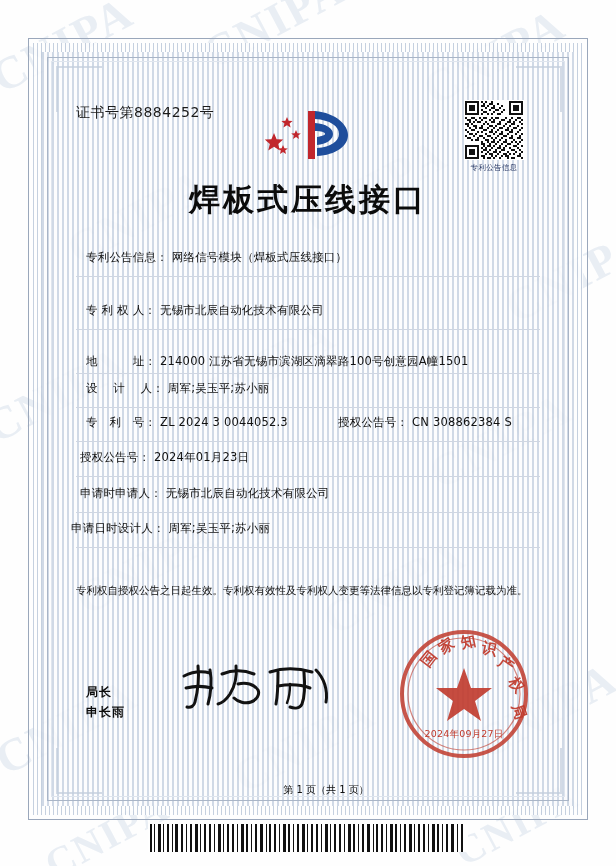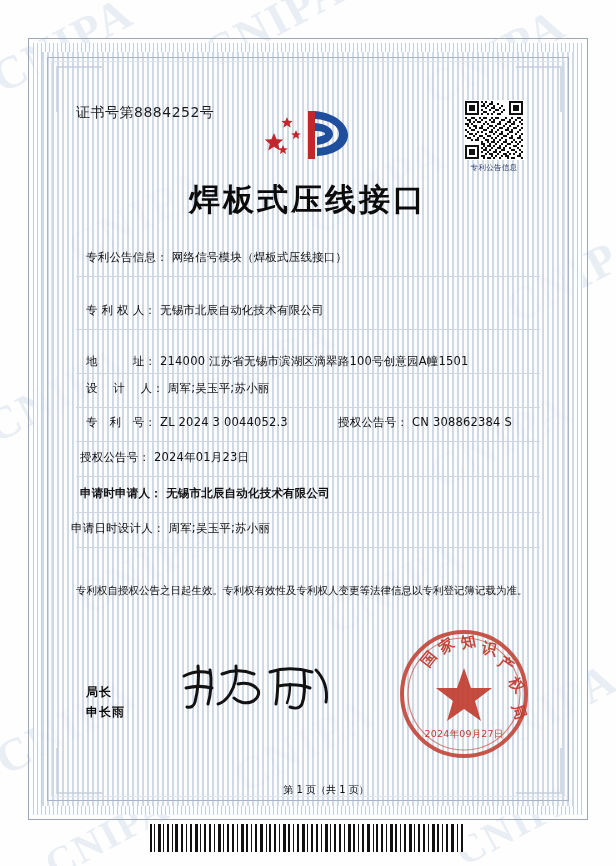--- a/index.html
+++ b/index.html
@@ -499,21 +499,21 @@
     <span class="fvalue">CN 308862384 S</span>
   </div>
   <div class="rowline" style="top:441px;"></div>
 
   <div class="field" style="left:80px; top:450px;">
     <span class="flabel">授权公告号：</span>
     <span class="fvalue">2024年01月23日</span>
   </div>
   <div class="rowline" style="top:476px;"></div>
 
-  <div class="field" style="left:80px; top:486px;font-weight:bold;">
+  <div class="field" style="left:80px; top:486px;">
     <span class="flabel">申请时申请人：</span>
     <span class="fvalue">无锡市北辰自动化技术有限公司</span>
   </div>
   <div class="rowline" style="top:512px;"></div>
 
   <div class="field" style="left:71px; top:521px;">
     <span class="flabel">申请日时设计人：</span>
     <span class="fvalue">周军;吴玉平;苏小丽</span>
   </div>
   <div class="rowline" style="top:547px;"></div>

